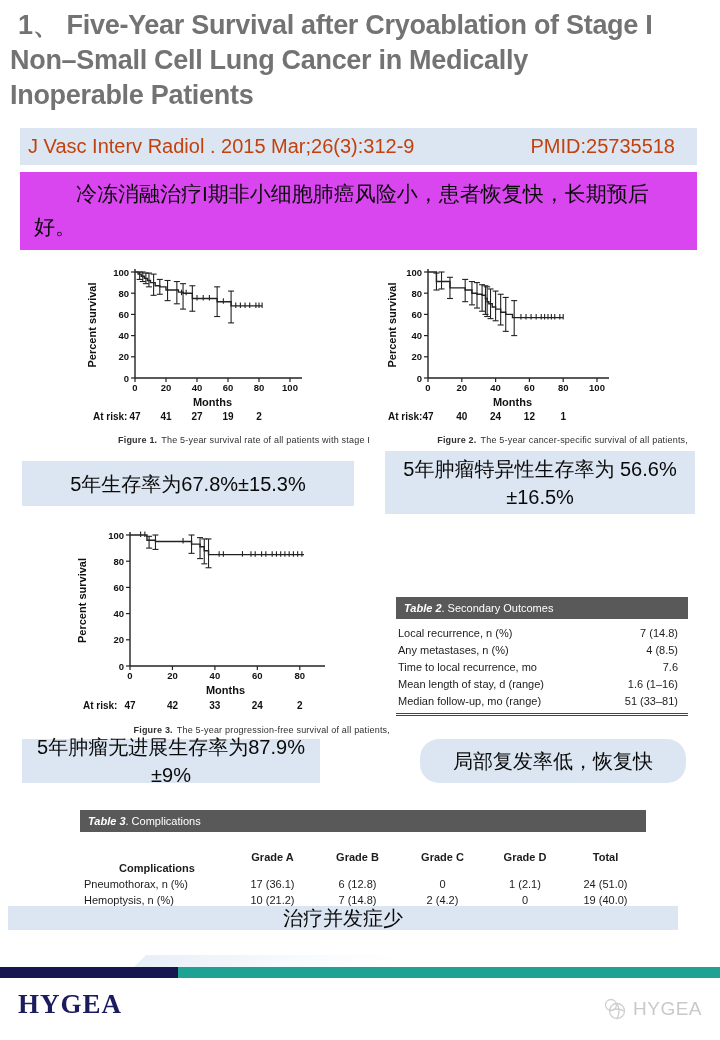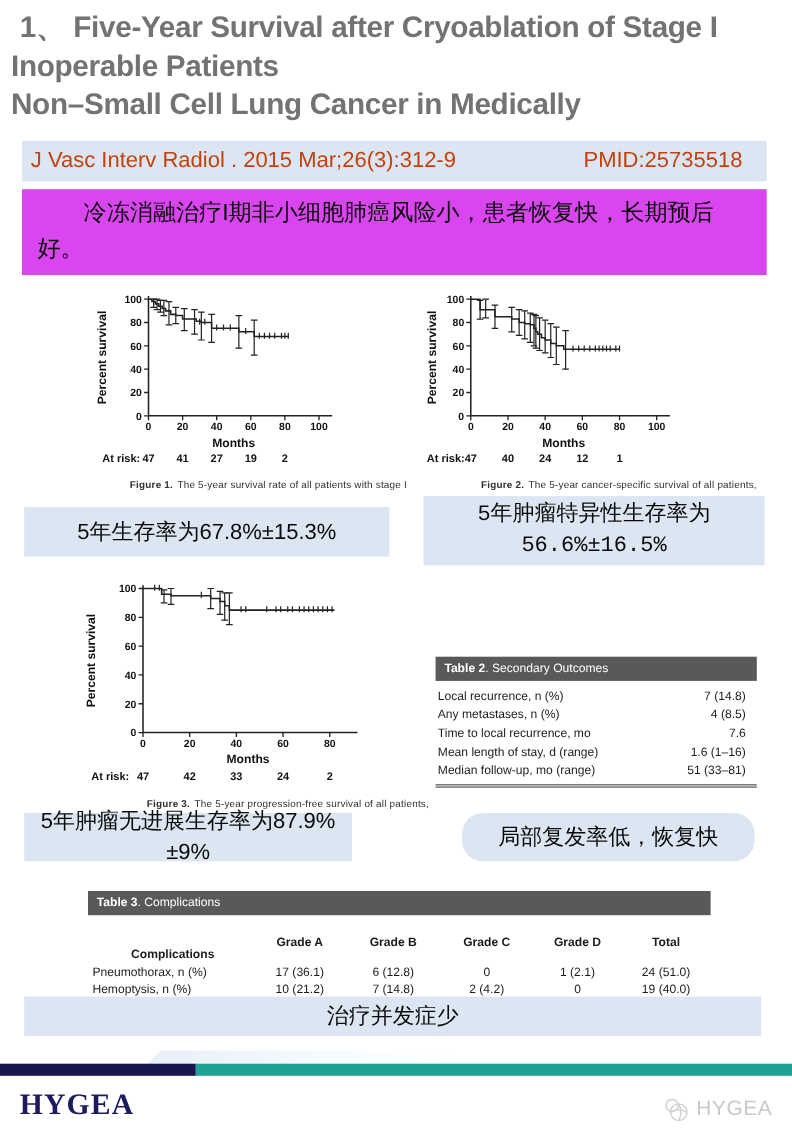--- a/index.html
+++ b/index.html
@@ -41,30 +41,30 @@
   svg text{font-family:"Liberation Sans",sans-serif;fill:#111;}
   .tickLab{font-size:9.5px;font-weight:bold;}
   .axLab{font-size:11px;font-weight:bold;}
   .riskLab{font-size:10px;font-weight:bold;}
   
   .hbox{
     background:#dce6f2;color:#0a0a0a;text-align:center;font-size:20px;
     display:flex;align-items:center;justify-content:center;line-height:28px;
   }
   .hbox1{left:22px;top:461px;width:332px;height:45px;}
-  .hbox2{left:385px;top:451px;width:310px;height:63px;padding:0 14px;box-sizing:border-box;font-family:Liberation Mono, monospace;}
+  .hbox2{left:385px;top:451px;width:310px;height:63px;padding:0 14px;box-sizing:border-box;}
   .hbox3{left:22px;top:739px;width:298px;height:44px;}
   .hbox4{left:420px;top:739px;width:266px;height:44px;border-radius:19px;}
-  .hbox5{left:22px;top:906px;width:670px;height:36px;}
+  .hbox5{left:8px;top:906px;width:670px;height:24px;}
   
   .jtable{font-size:11px;color:#1c1c1c;}
   .jtable .thead{
     background:#595959;color:#ffffff;padding:5px 8px;font-size:11px;
   }
-  .jtable .thead b{font-weight:bold;}
+  .jtable .thead b{font-weight:bold;font-style:italic;}
   .t2{left:396px;top:597px;width:292px;}
   .t2 .rows{padding:5px 0 4px 0;border-bottom:3px double #444;}
   .t2 .row{display:flex;justify-content:space-between;padding:2.5px 0;gap:14px;}
   .t2 .row .lab{padding-left:2px;}
   .t2 .row .val{padding-right:10px;}
   .t3{left:80px;top:810px;width:566px;}
   .t3 .grid{
     display:grid;grid-template-columns:150px 85px 85px 85px 80px 81px;
     align-items:center;
   }
@@ -88,22 +88,22 @@
   .watermark{
     left:602px;top:996px;display:flex;align-items:center;gap:5px;
     color:#c9c9c9;font-size:19px;letter-spacing:0.5px;
   }
 </style>
 </head>
 <body>
 
 <div class="abs title">
   <div class="t1">1、 Five-Year Survival after Cryoablation of Stage I</div>
+  <div>Non–Small Cell Lung Cancer in Medically</div>
   <div>Inoperable Patients</div>
-  <div>Non–Small Cell Lung Cancer in Medically</div>
 </div>
 
 <div class="abs citebar">
   <span class="journal">J Vasc Interv Radiol . 2015 Mar;26(3):312-9</span>
   <span class="pmid">PMID:25735518</span>
 </div>
 
 <div class="abs summary">
   <p>冷冻消融治疗I期非小细胞肺癌风险小，患者恢复快，长期预后好。</p>
 </div>

